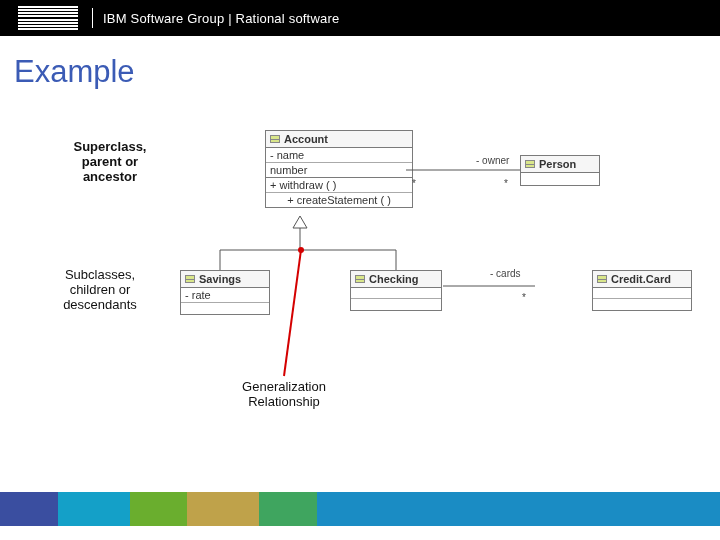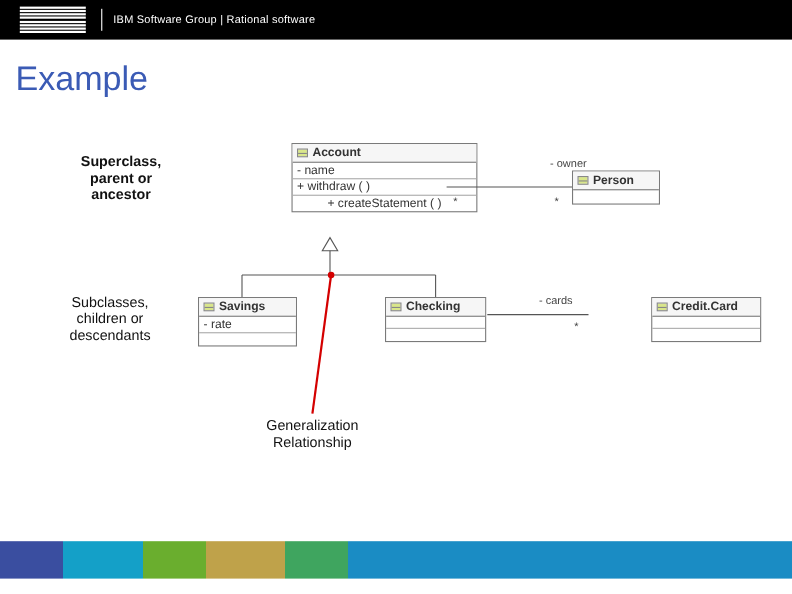--- a/index.html
+++ b/index.html
@@ -28,21 +28,21 @@
     justify-content: space-between;
   }
   .ibm-logo .bar { height: 2px; background: #fff; }
   .divider {
     width: 1px; height: 20px;
     background: #fff;
     margin: 0 10px 0 14px;
   }
   .top-title {
     color: #fff;
-    font-size: 10px;
+    font-size: 13px;
     letter-spacing: 0.2px;
   }
   .slide-title {
     position: absolute;
     top: 54px;
     left: 14px;
     color: #3b5bb5;
     font-size: 31px;
     font-weight: 400;
   }
@@ -92,37 +92,37 @@
   }
   .class-icon::after {
     content: "";
     position: absolute;
     left: 0; right: 0; top: 3px;
     height: 1px;
     background: #888;
   }
 
   
-  .uml.account { top: 130px; left: 265px; width: 169px; }
+  .uml.account { top: 130px; left: 265px; width: 148px; }
   .uml.person  { top: 155px; left: 520px; width: 80px; }
   .uml.savings { top: 270px; left: 180px; width: 90px; }
   .uml.checking{ top: 270px; left: 350px; width: 92px; }
   .uml.credit  { top: 270px; left: 560px; width: 100px; margin-left: 32px; }
 
   .uml.savings .section, .uml.checking .section, .uml.credit .section {
     min-height: 11px;
   }
 
   
   .assoc {
     position: absolute;
     font-size: 10px;
     color: #444;
   }
-  .owner  { top: 144px; left: 476px; margin-left: 24px; }
+  .owner  { top: 155px; left: 476px; }
   .one1   { top: 178px; left: 412px; }
   .one2   { top: 178px; left: 504px; }
   .cards  { top: 268px; left: 490px; }
   .star   { top: 292px; left: 522px; }
 
   
   svg.connectors {
     position: absolute;
     top: 0; left: 0;
     width: 720px; height: 540px;
@@ -172,20 +172,21 @@
 descendants</div>
 <div class="anno gen" style="white-space:pre-line">Generalization
 Relationship</div>
 
 <div class="uml account">
   <div class="title">
     <span class="class-icon"></span>
     <span>Account</span>
   </div>
   <div class="section">- name</div>
+  <div class="section" style="border-bottom:1px solid #7a7a7a">  number</div>
   <div class="section">+ withdraw ( )</div>
   <div class="section">+ createStatement ( )</div>
 </div>
 
 <div class="uml person">
   <div class="title">
     <span class="class-icon"></span>
     <span>Person</span>
   </div>
   <div class="section"></div>

